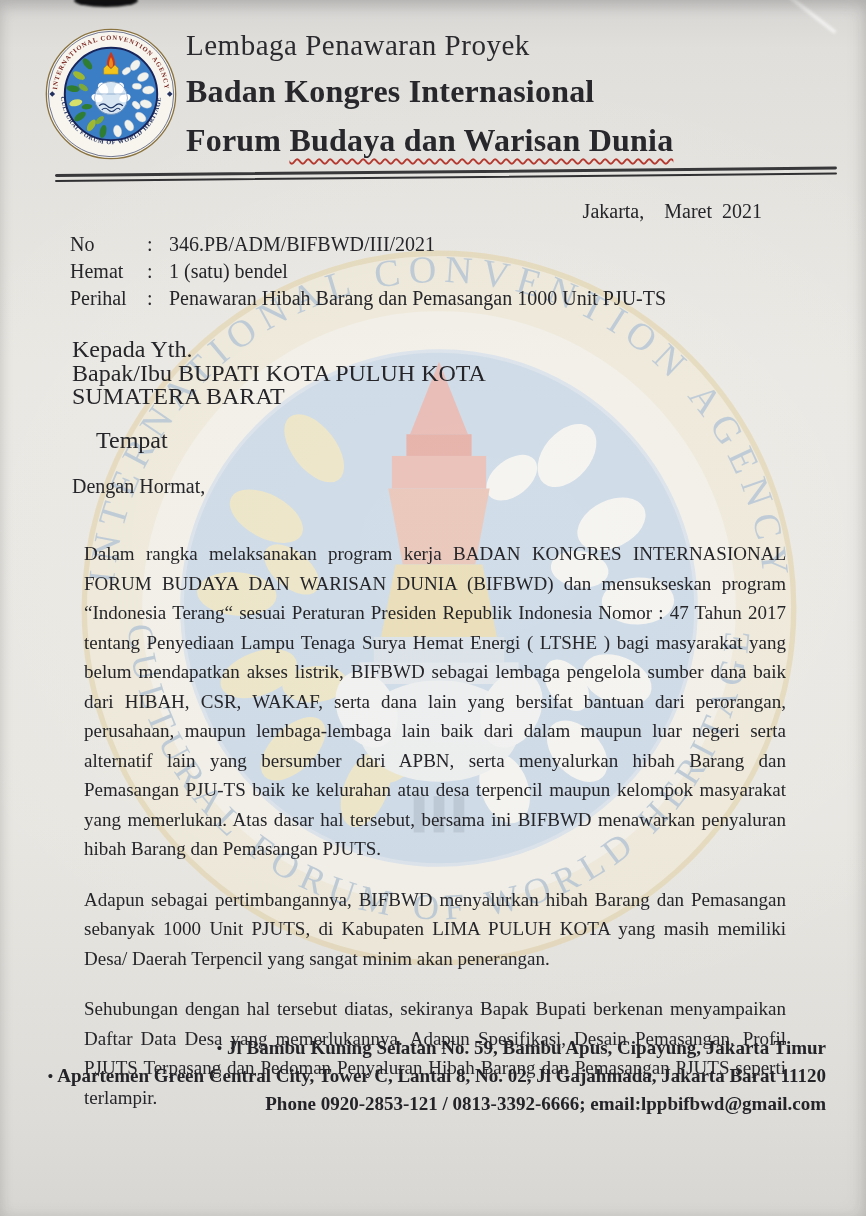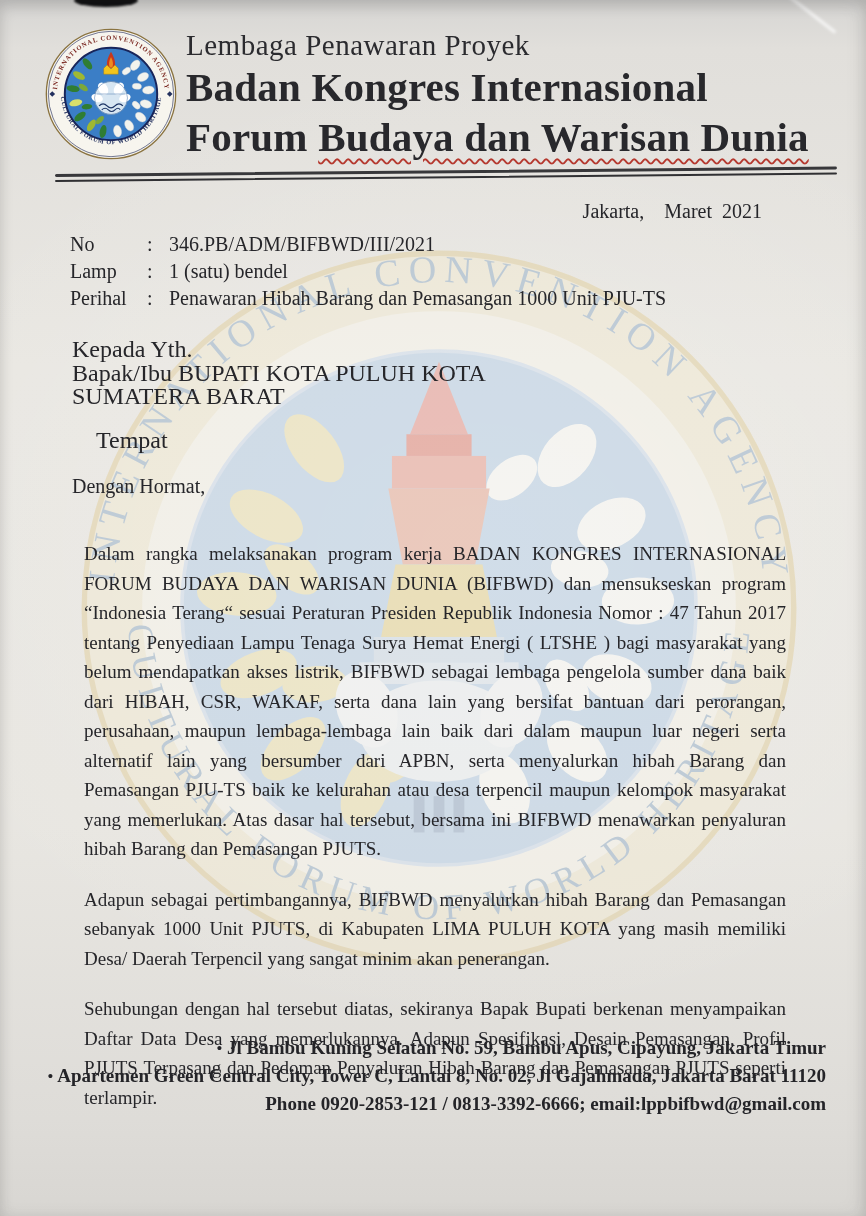--- a/index.html
+++ b/index.html
@@ -18,21 +18,21 @@
     box-shadow:inset 0 6px 14px rgba(40,40,40,.18), inset -6px 0 18px rgba(60,60,60,.06);}
   .scan-blob{position:absolute;left:74px;top:-6px;width:64px;height:13px;background:#0d0d0f;
     border-radius:50%;filter:blur(1px);}
   .scan-streak{position:absolute;right:18px;top:-6px;width:120px;height:3px;background:rgba(255,255,255,.75);
     transform:rotate(38deg);filter:blur(1.5px);}
 
   
   .logo{position:absolute;left:45px;top:28px;width:132px;height:132px;}
   .org{position:absolute;left:186px;top:28px;line-height:1.18;}
   .org .l1{font-size:29px;font-weight:400;letter-spacing:.5px;color:#2b2b2f;}
-  .org .l2,.org .l3{font-size:41px;font-weight:700;color:#28282c;margin-top:1px;letter-spacing:.2px;}
+  .org .l2,.org .l3{font-size:32px;font-weight:700;color:#28282c;margin-top:11px;letter-spacing:.2px;}
   .org .sq{
     text-decoration-line:underline;
     text-decoration-style:wavy;
     text-decoration-color:#b5392f;
     text-decoration-thickness:2px;
     text-underline-offset:7px;
   }
   .divider{position:absolute;left:55px;top:174px;width:782px;transform:rotate(-.55deg);transform-origin:left center;}
   .divider .a{height:3.4px;background:#38383b;border-radius:2px;}
   .divider .b{height:2.4px;background:#303033;margin-top:2.4px;border-radius:2px;}
@@ -198,21 +198,21 @@
 
   <div class="dateline">Jakarta,&nbsp;&nbsp;&nbsp;&nbsp;Maret&nbsp;&nbsp;2021</div>
 
   <div class="meta">
     <div class="row">
       <span class="lbl">No</span>
       <span class="sep">:</span>
       <span class="val">346.PB/ADM/BIFBWD/III/2021</span>
     </div>
     <div class="row">
-      <span class="lbl">Lamp</span>
+      <span class="lbl">Hemat</span>
       <span class="sep">:</span>
       <span class="val">1 (satu) bendel</span>
     </div>
     <div class="row">
       <span class="lbl">Perihal</span>
       <span class="sep">:</span>
       <span class="val">Penawaran Hibah Barang dan Pemasangan 1000 Unit PJU-TS</span>
     </div>
   </div>
 

